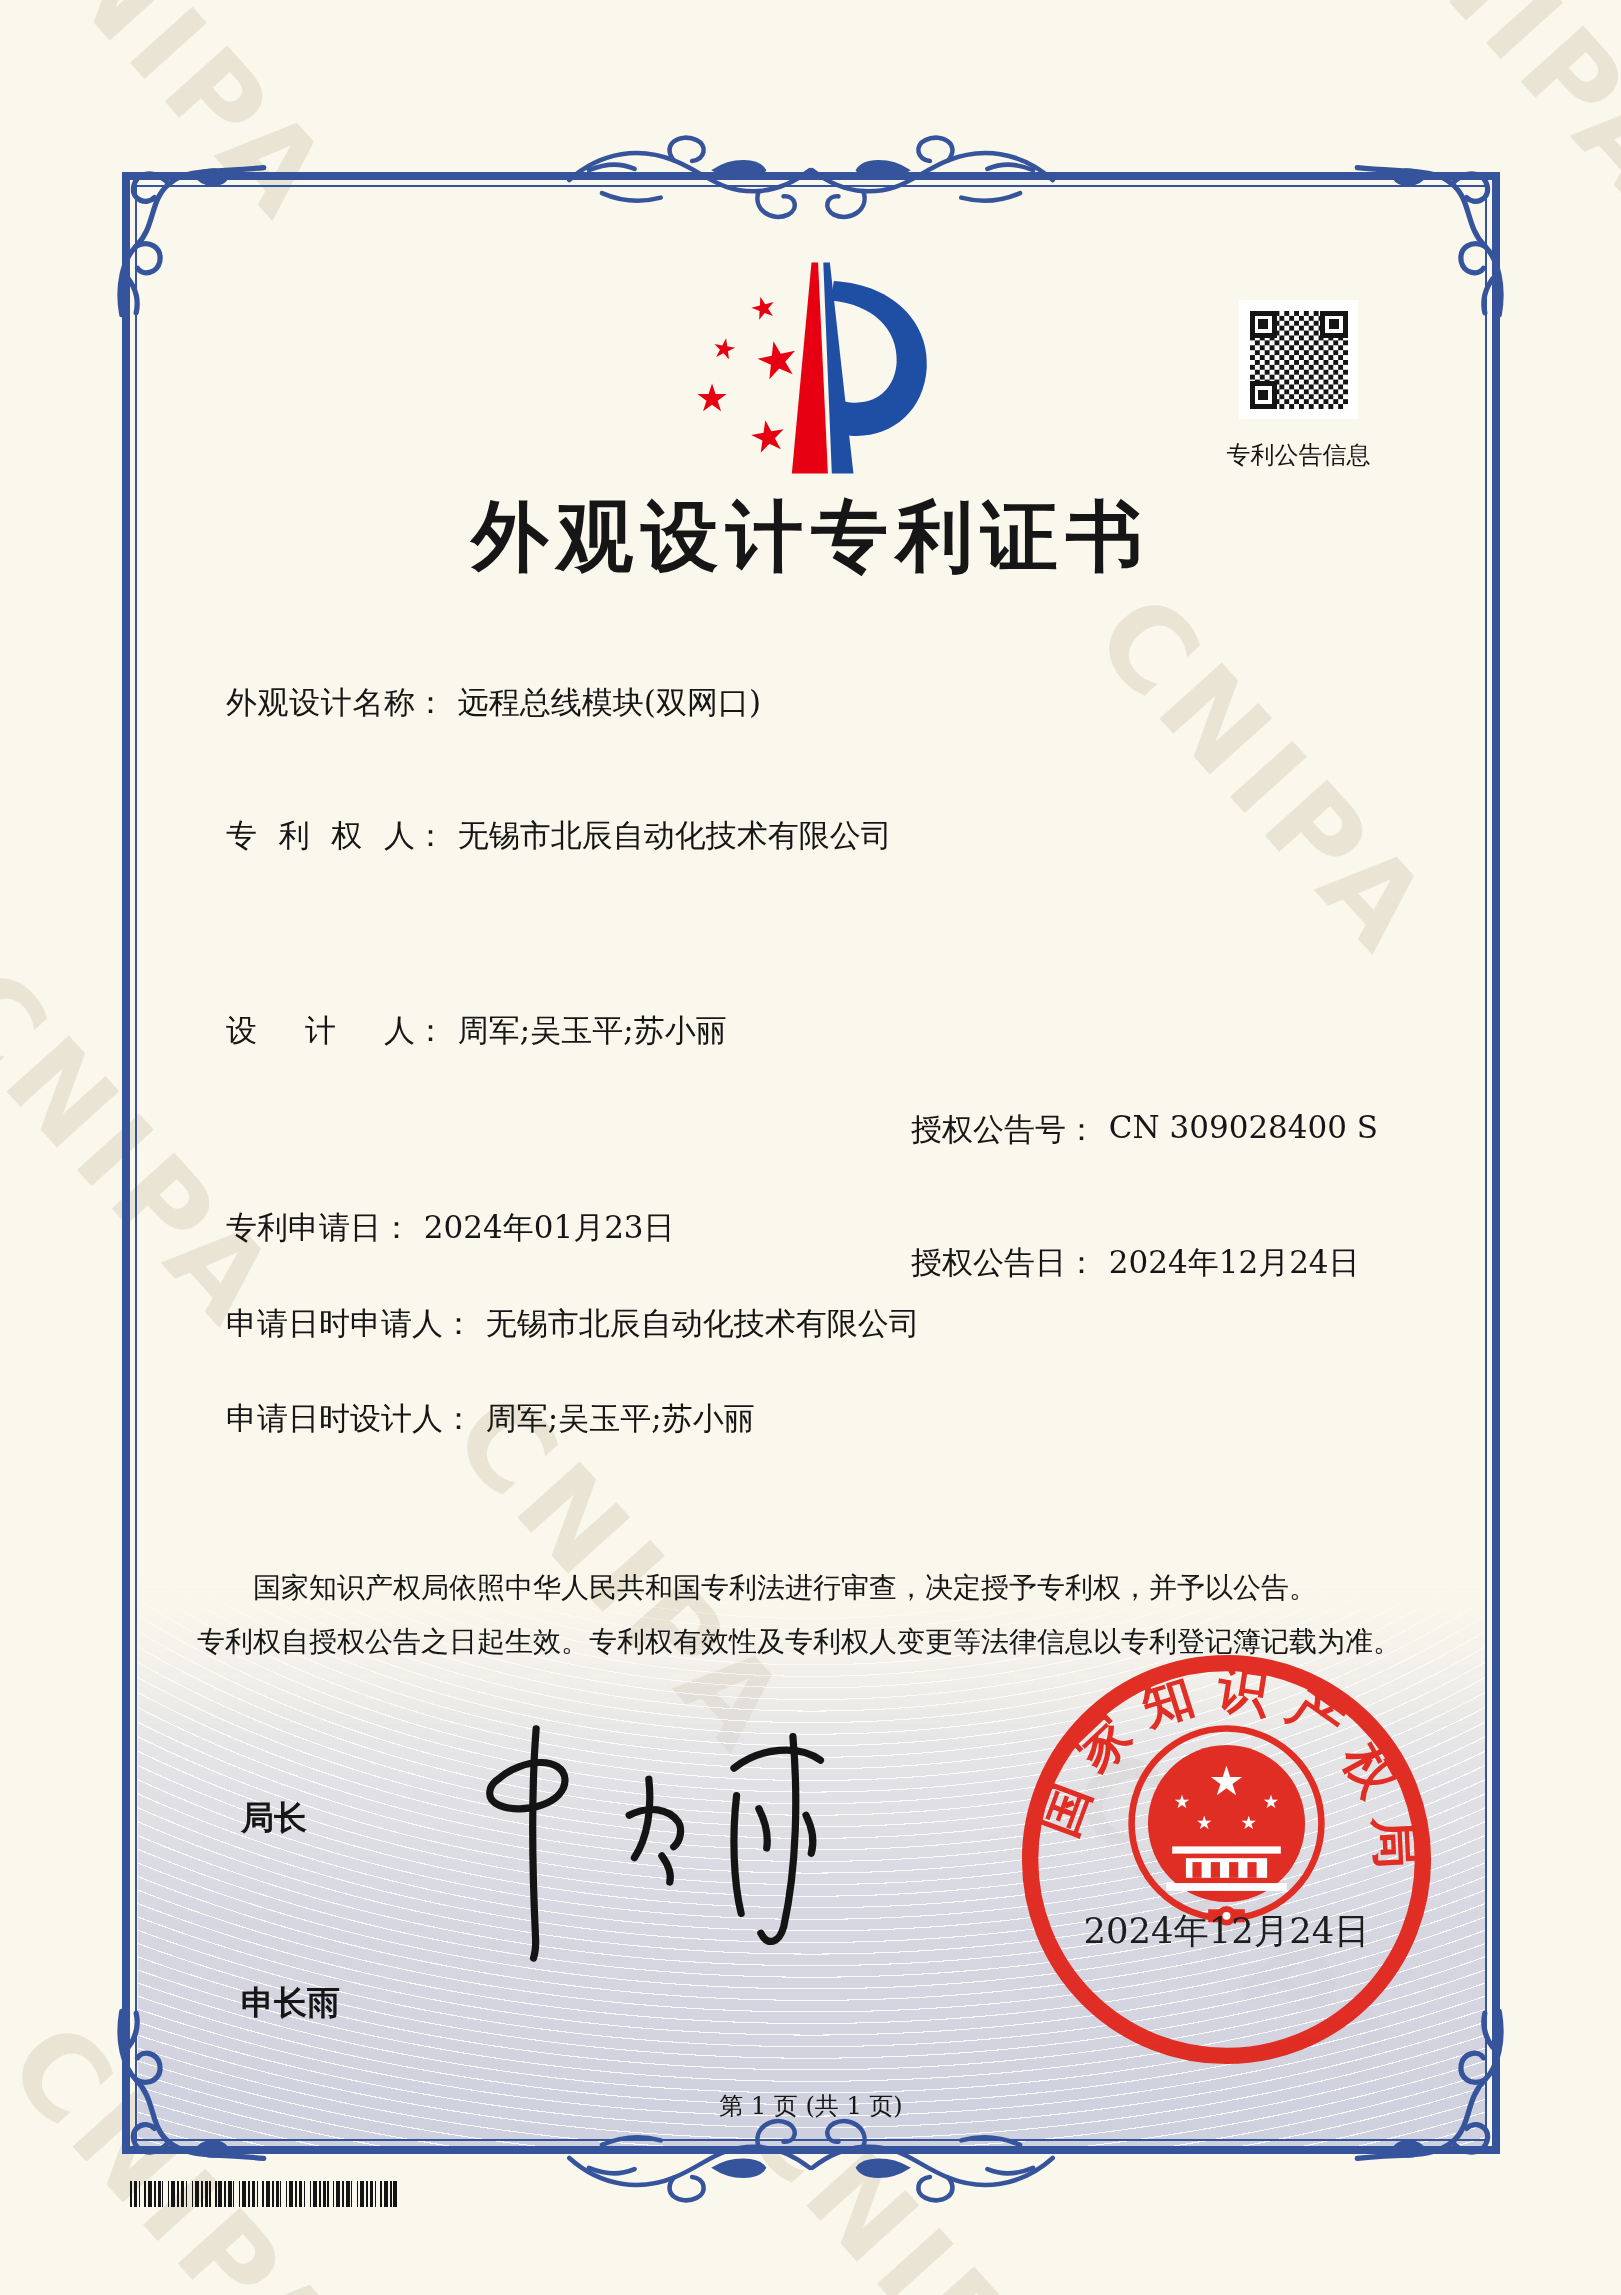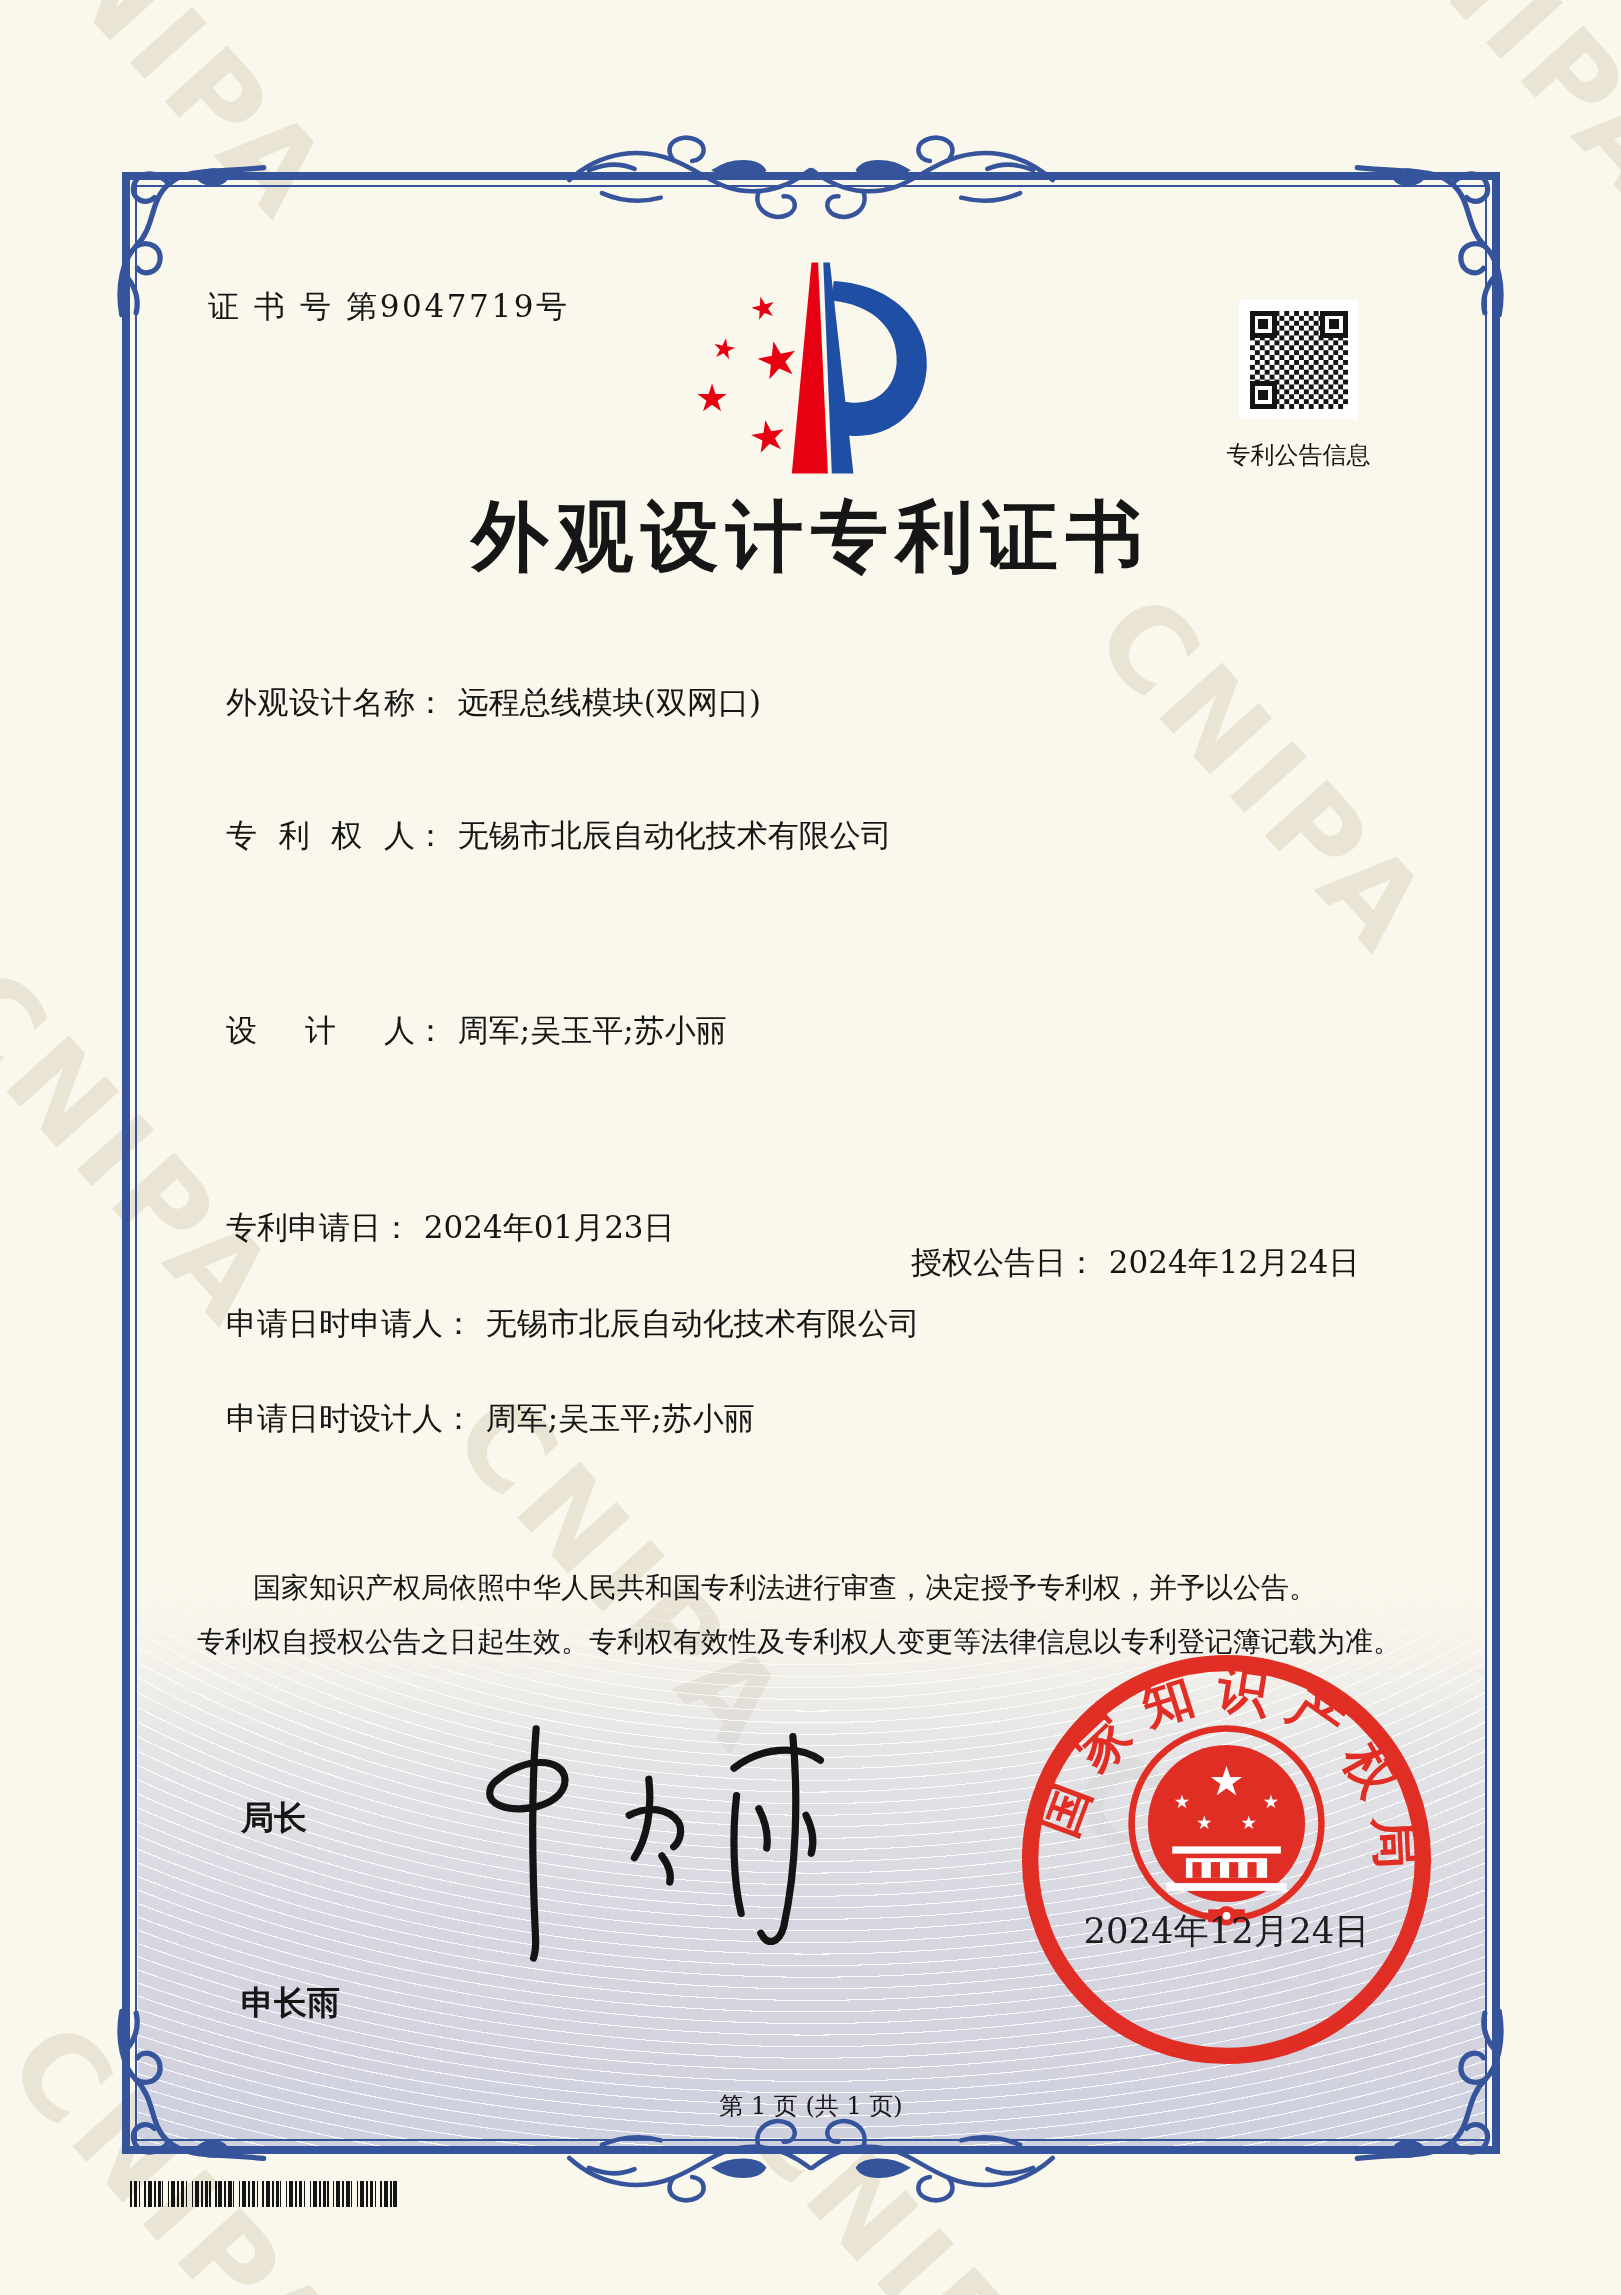--- a/index.html
+++ b/index.html
@@ -157,21 +157,20 @@
         <path d="M170,45 C150,20 180,2 205,14 C222,22 218,44 198,46"></path>
         <path d="M300,92 C290,120 320,140 345,128 C362,119 356,98 338,100"></path>
         <path d="M230,60 C260,40 300,42 310,60 C300,76 260,78 230,60 Z" fill="#35549b" stroke-width="3"></path>
         <path d="M40,60 C70,48 90,50 110,58"></path>
         <path d="M60,95 C90,108 120,110 150,102"></path>
       </g>
       <use href="#halfOrnB" transform="translate(760,0) scale(-1,1)"></use>
     </svg>
   </div>
 
-  <div class="cert-no">证 书 号 第9047719号</div>
 
   <div class="logo">
     <span class="star" style="left:63px;top:37px;font-size:30px;transform:rotate(-15deg);">★</span>
     <span class="star" style="left:25px;top:79px;font-size:27.5px;transform:rotate(10deg);">★</span>
     <span class="star" style="left:68px;top:79px;font-size:50px;transform:rotate(-12deg);">★</span>
     <span class="star" style="left:7.9px;top:123px;font-size:38px;">★</span>
     <span class="star" style="left:62px;top:159px;font-size:43px;transform:rotate(-10deg);">★</span>
     <svg width="249" height="226" viewBox="0 0 380 345" style="position:absolute;left:0;top:0;">
       <polygon points="190,10 200,10 215,332 160,332" fill="#e60012"></polygon>
       <polygon points="208,10 218,10 254,332 221,332" fill="#1e4fa5"></polygon>
@@ -191,20 +190,23 @@
   <div class="title">外观设计专利证书</div>
 
   <div class="row" style="top:682px;">
     <span class="lbl">外观设计名称</span><span class="colon">：</span><span class="val">远程总线模块(双网口)</span>
   </div>
   <div class="row" style="top:815px;">
     <span class="lbl">专利权人</span><span class="colon">：</span><span class="val">无锡市北辰自动化技术有限公司</span>
   </div>
   <div class="row" style="top:1010px;">
     <span class="lbl">设计人</span><span class="colon">：</span><span class="val">周军;吴玉平;苏小丽</span>
+  </div>
+  <div class="row rcol" style="top:1109px;">
+    <span class="lbl-n">授权公告号</span><span class="colon">：</span><span class="val">CN 309028400 S</span>
   </div>
   <div class="row" style="top:1207px;">
     <span class="lbl-n">专利申请日</span><span class="colon">：</span><span class="val">2024年01月23日</span>
   </div>
   <div class="row rcol" style="top:1207px;margin-top:35px;">
     <span class="lbl-n">授权公告日</span><span class="colon">：</span><span class="val">2024年12月24日</span>
   </div>
   <div class="row" style="top:1398px;">
     <span class="lbl-n">申请日时设计人</span><span class="colon">：</span><span class="val">周军;吴玉平;苏小丽</span>
   </div>

